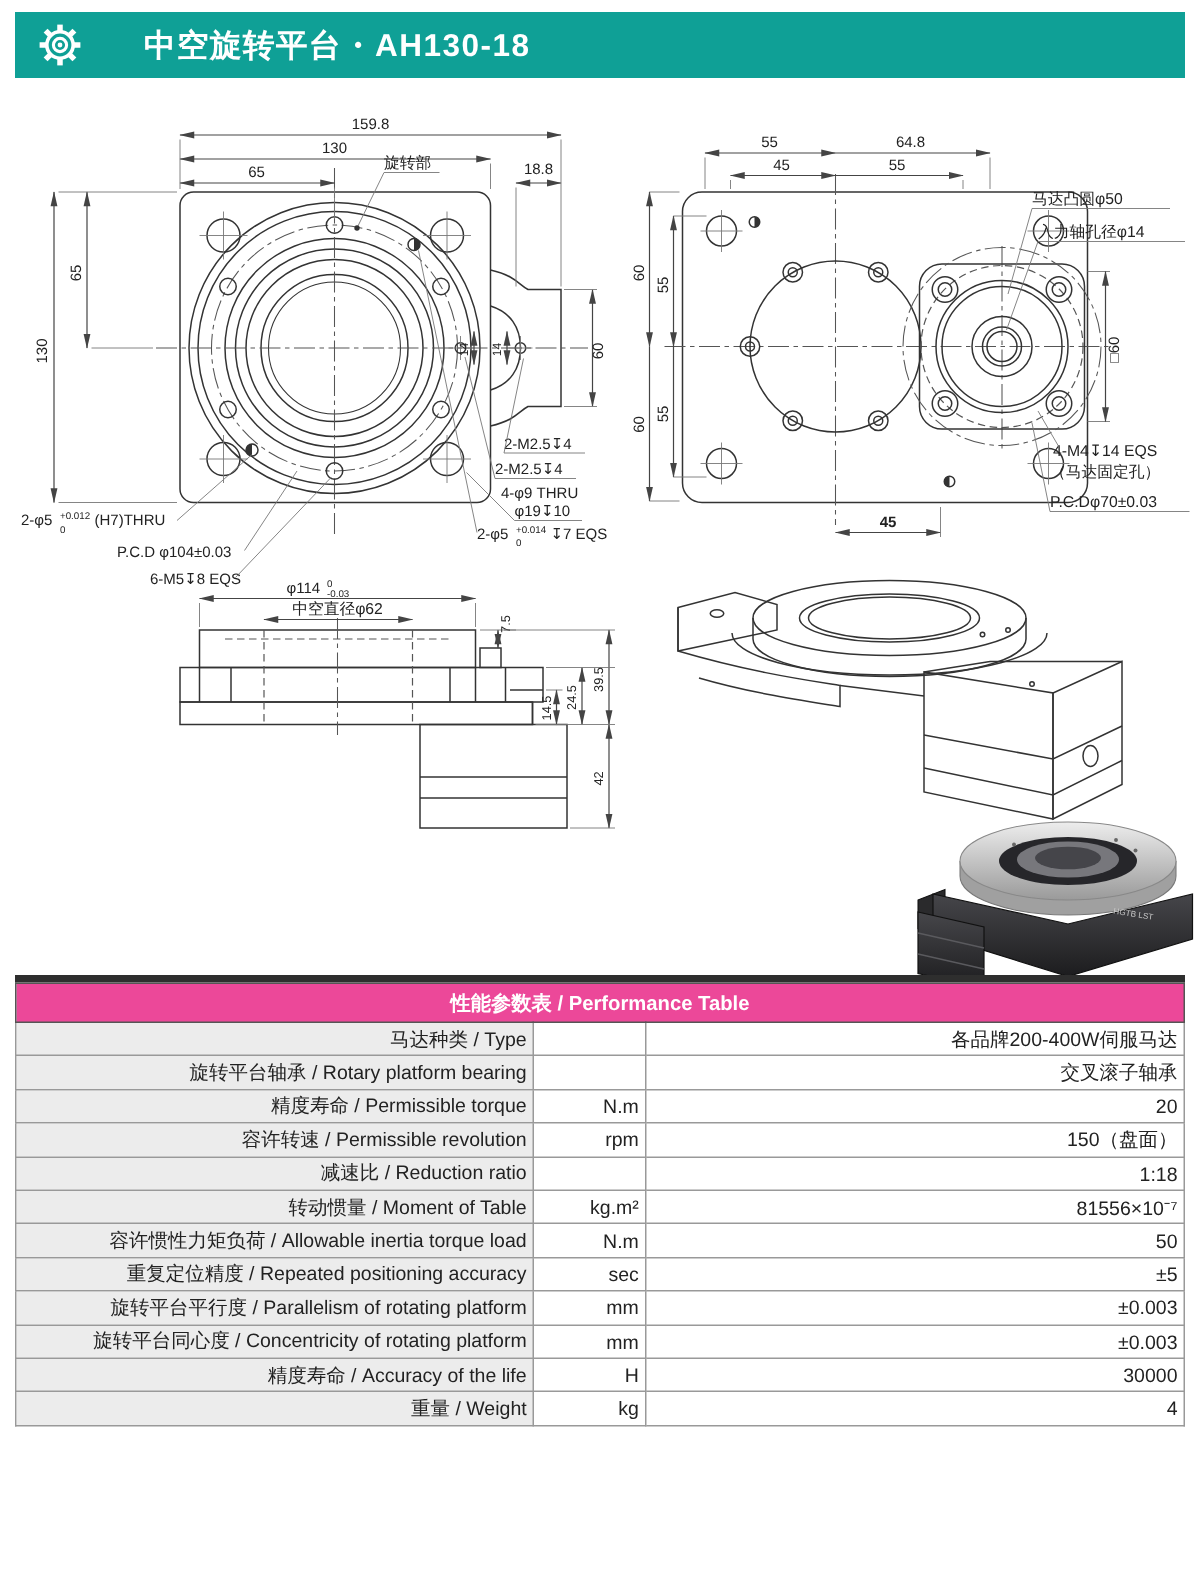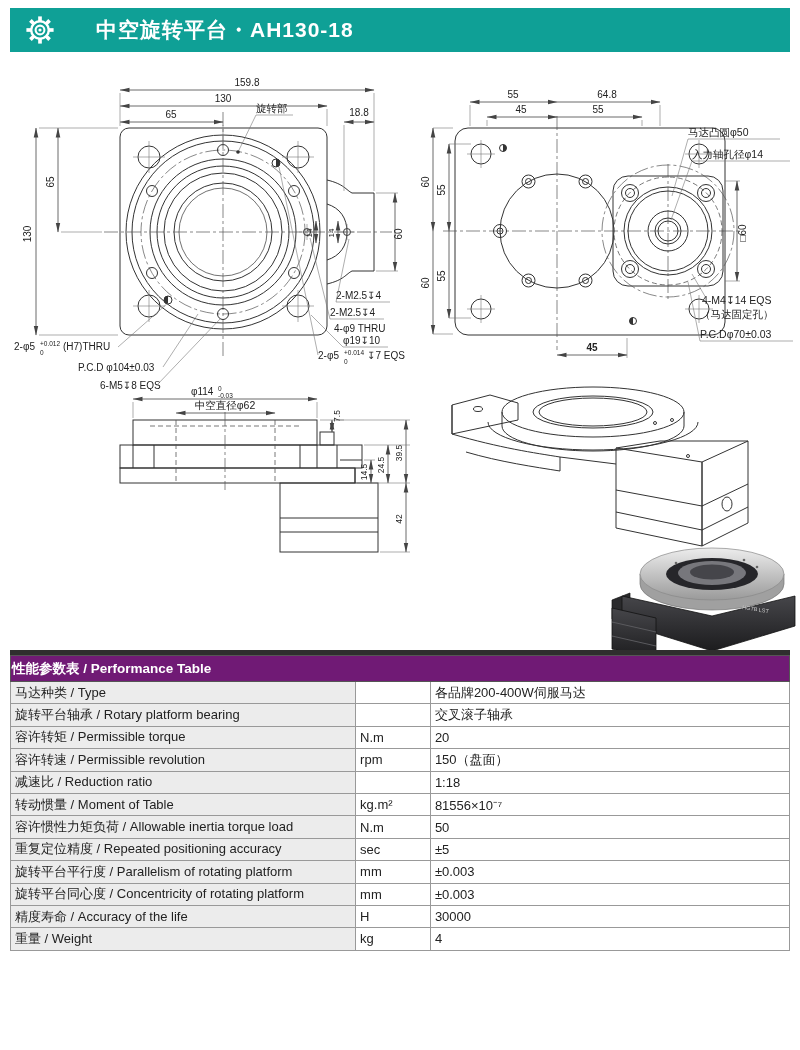--- a/index.html
+++ b/index.html
@@ -14,24 +14,24 @@
   svg .d{stroke:#444;stroke-width:.8;fill:none;}
   svg .x{stroke:#777;stroke-width:.6;fill:none;}
   svg .cl{stroke:#555;stroke-width:.7;fill:none;stroke-dasharray:14 3 3 3;}
   svg .hd{stroke:#555;stroke-width:.8;fill:none;stroke-dasharray:5 3;}
   svg .t{stroke:none;fill:#222;font-size:10px;font-family:"Liberation Sans",sans-serif;}
   svg .ts{stroke:none;fill:#222;font-size:6.5px;font-family:"Liberation Sans",sans-serif;}
   svg .tc{stroke:none;fill:#222;font-size:10.5px;font-family:"Liberation Sans",sans-serif;}
   .perf{position:absolute;left:10px;top:650px;width:780px;}
   .topbar{height:5px;background:#2e2e2e;}
   table.perf-table{width:100%;border-collapse:collapse;table-layout:fixed;}
-  table.perf-table th{background:#701a75;color:#fff;font-size:13.5px;font-weight:bold;
-      height:23px;border:1px solid #555;text-align:left;}
+  table.perf-table th{background:#ec4899;color:#fff;font-size:13.5px;font-weight:bold;
+      height:23px;border:1px solid #555;text-align:center;}
   table.perf-table td{border:1px solid #999;height:21.4px;font-size:13px;color:#222;
-      text-align:left;padding:0 4px;overflow:hidden;white-space:nowrap;}
+      text-align:right;padding:0 4px;overflow:hidden;white-space:nowrap;}
   table.perf-table td.label{background:#ececec;}
   table.perf-table col.c1{width:44.3%;} table.perf-table col.c2{width:9.6%;} table.perf-table col.c3{width:46.1%;}
   table.perf-table{border:1px solid #444;}
 </style>
 </head>
 <body>
 
 <div class="header">
   <svg class="gear" viewBox="0 0 40 40">
     <g stroke="#ffffff" fill="none" stroke-width="3">
@@ -452,21 +452,21 @@
           <td class="label">马达种类 / Type</td>
           <td class="unit"></td>
           <td class="value">各品牌200-400W伺服马达</td>
         </tr>
         <tr>
           <td class="label">旋转平台轴承 / Rotary platform bearing</td>
           <td class="unit"></td>
           <td class="value">交叉滚子轴承</td>
         </tr>
         <tr>
-          <td class="label">容许转矩 / Permissible torque</td>
+          <td class="label">精度寿命 / Permissible torque</td>
           <td class="unit">N.m</td>
           <td class="value">20</td>
         </tr>
         <tr>
           <td class="label">容许转速 / Permissible revolution</td>
           <td class="unit">rpm</td>
           <td class="value">150（盘面）</td>
         </tr>
         <tr>
           <td class="label">减速比 / Reduction ratio</td>

